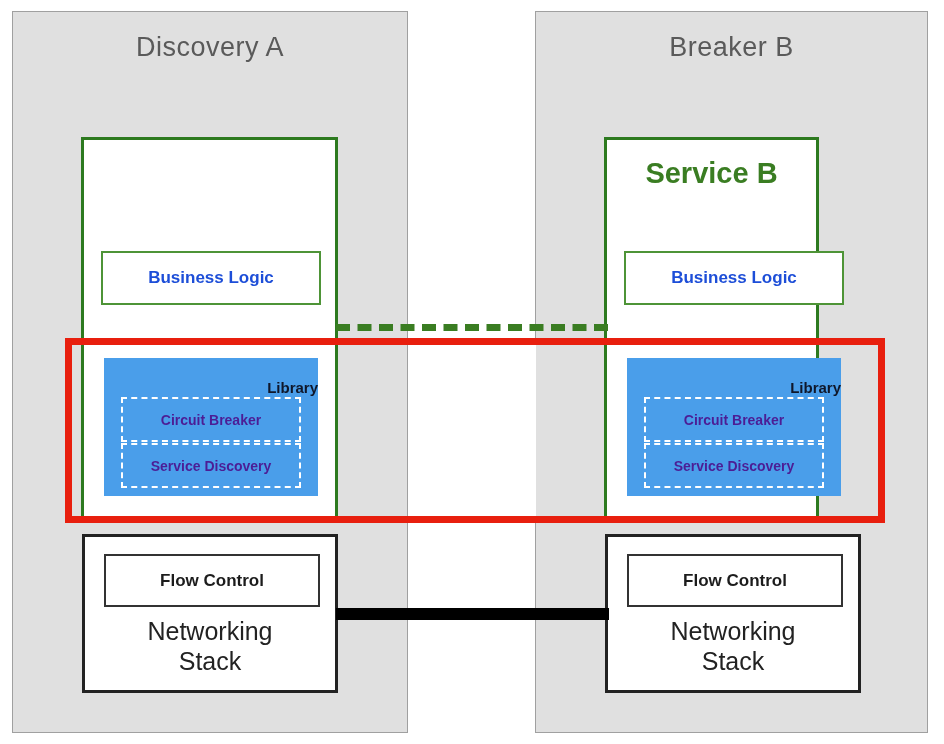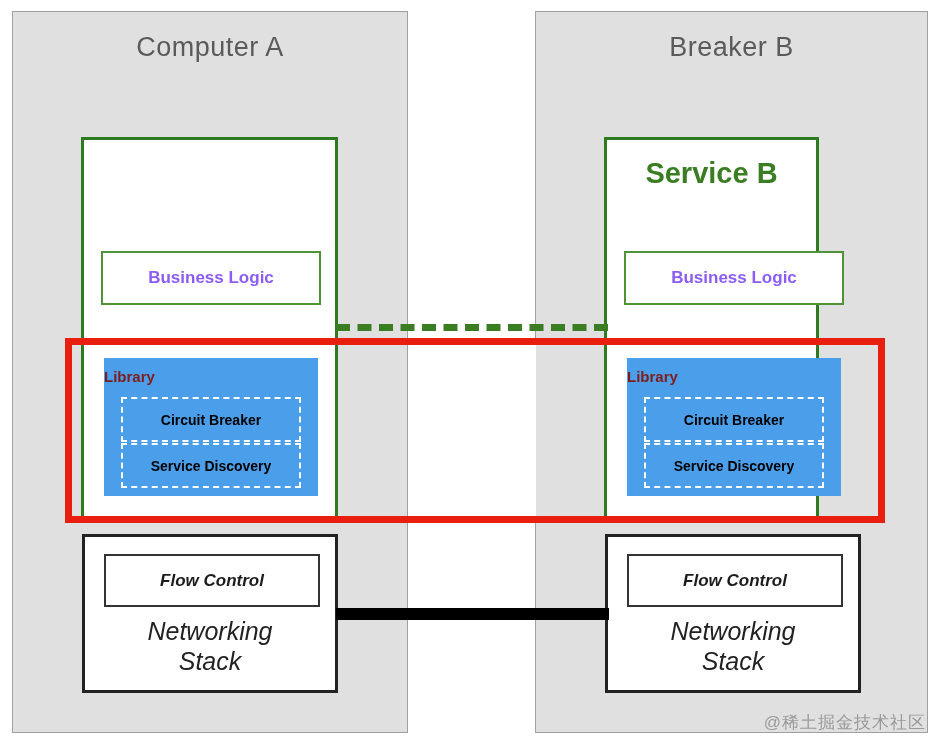--- a/index.html
+++ b/index.html
@@ -55,61 +55,60 @@
   .business-logic {
     position: absolute;
     background: #ffffff;
     border: 2px solid #4e9437;
     box-sizing: border-box;
     display: flex;
     align-items: center;
     justify-content: center;
     font-size: 17px;
     font-weight: bold;
-    color: #8b5cf6;
+    color: #1d4ed8;
   }
 
   
   .library-box {
     position: absolute;
     background: #4a9eea;
     box-sizing: border-box;
   }
   .library-title {
     position: absolute;
-    top: 10px;
-    left: 0;
-    right: 0;
-    text-align: left;
+    top: 21px;
+    left: 0;
+    right: 0;
+    text-align: right;
     font-size: 15px;
     font-weight: bold;
-    color: #7f1d1d;
+    color: #0f172a;
   }
   .lib-sub {
     position: absolute;
     left: 17px;
     right: 17px;
     border: 2px dashed #ffffff;
     box-sizing: border-box;
     display: flex;
     align-items: center;
     justify-content: center;
     font-size: 14px;
     font-weight: bold;
-    color: #000000;
+    color: #4c1d95;
   }
 
   
   .netstack-box {
     position: absolute;
     background: #ffffff;
     border: 3px solid #222222;
     box-sizing: border-box;
     z-index: 3;
-    font-style: italic;
   }
   .flow-control {
     position: absolute;
     background: #ffffff;
     border: 2px solid #333333;
     box-sizing: border-box;
     display: flex;
     align-items: center;
     justify-content: center;
     font-size: 17px;
@@ -164,21 +163,21 @@
     letter-spacing: 1px;
     z-index: 9;
   }
 </style>
 </head>
 <body>
 
 <div id="canvas">
 
   <div class="computer-panel" style="left:12px; top:11px; width:396px; height:722px;">
-    <div class="panel-title">Computer A</div>
+    <div class="panel-title">Discovery A</div>
   </div>
 
   <div class="computer-panel" style="left:535px; top:11px; width:393px; height:722px;">
     <div class="panel-title">Breaker B</div>
   </div>
 
   <div class="red-inner-gap" style="left:408px; top:338px; width:128px; height:185px;"></div>
 
   <div class="service-box" style="left:81px; top:137px; width:257px; height:382px;">
 
@@ -214,15 +213,14 @@
     <div class="netstack-label" style="top:81px;">Networking</div>
     <div class="netstack-label" style="top:111px;">Stack</div>
   </div>
 
   <div class="dashed-link" style="left:336px; top:324px; width:272px;"></div>
 
   <div class="black-link" style="left:336px; top:608px; width:273px; height:12px;"></div>
 
   <div class="red-highlight" style="left:65px; top:338px; width:820px; height:185px;"></div>
 
-  <div class="watermark">@稀土掘金技术社区</div>
 
 </div>
 
 </body></html>

